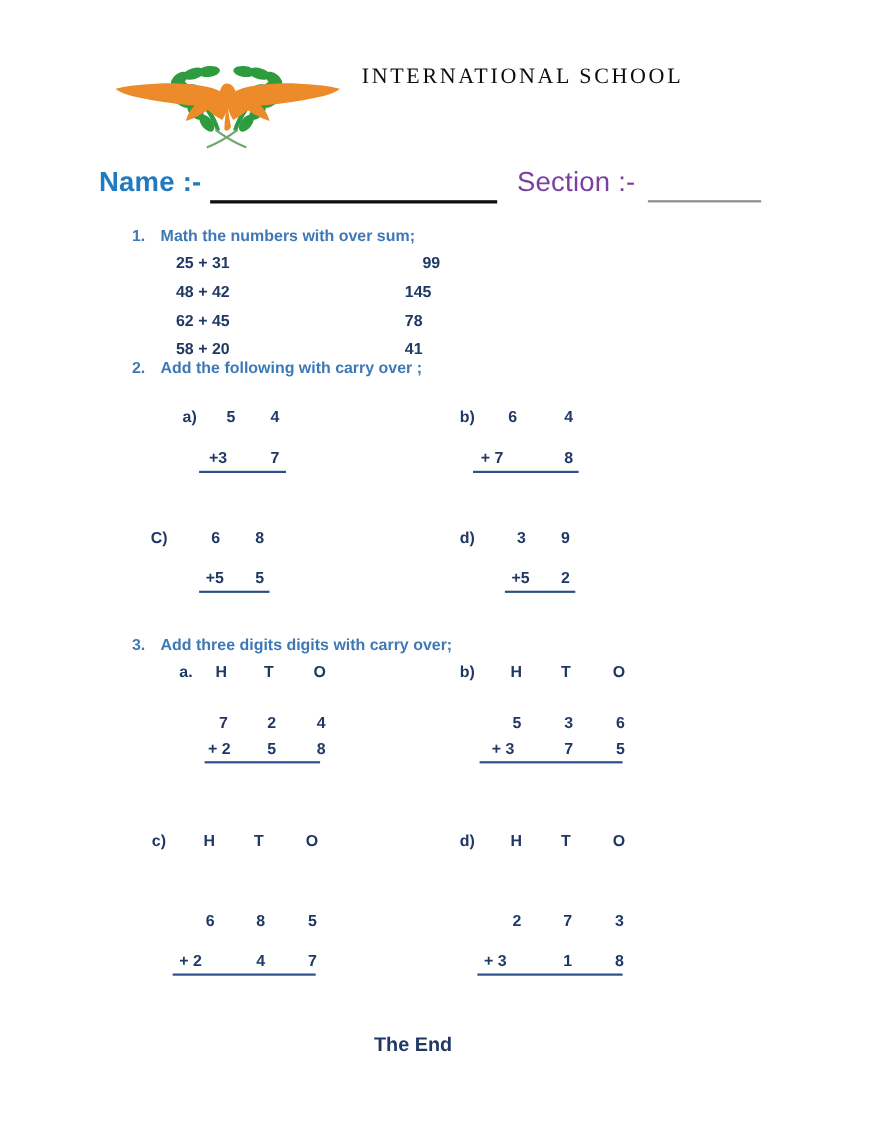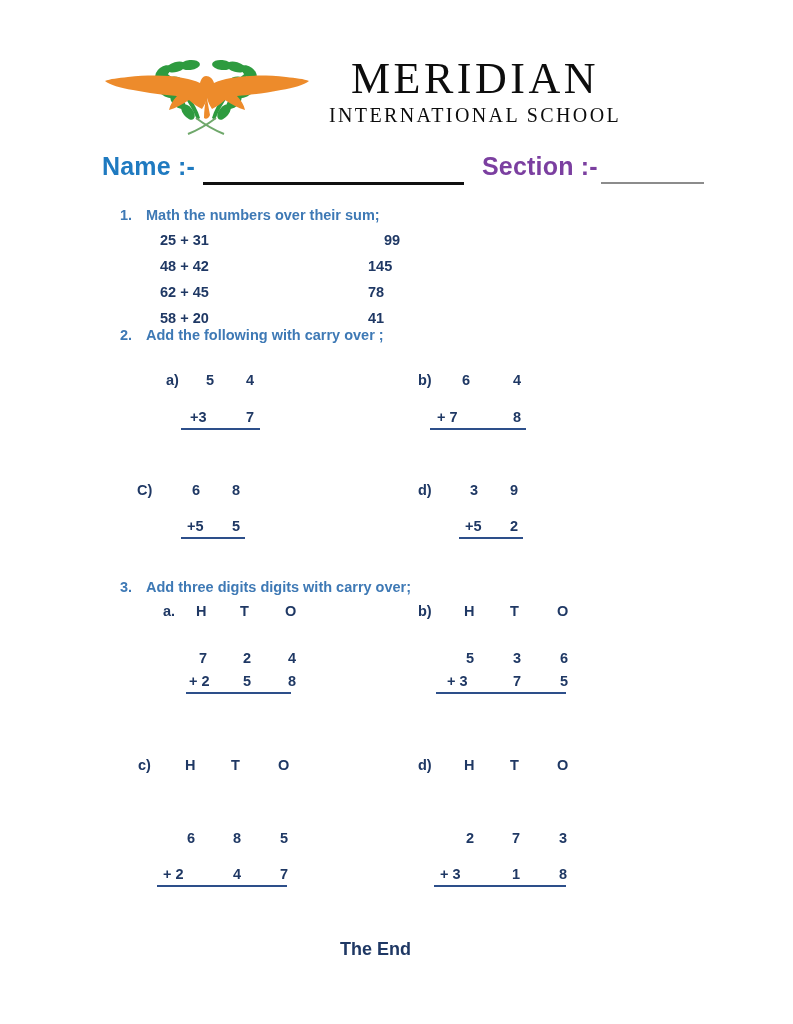--- a/index.html
+++ b/index.html
@@ -59,21 +59,21 @@
     letter-spacing: 2.4px;
     font-weight: 400;
     margin-top: 2px;
     white-space: nowrap;
     text-align: center;
   }
 
   
   .idrow {
     position: absolute;
-    left: 12px; right: 0;
+    left: 0; right: 0;
     top: 152px;
     height: 38px;
     padding-left: 48px;
   }
   .lbl-name {
     position: absolute;
     left: 90px;
     top: 0px;
     font-size: 25px;
     font-weight: bold;
@@ -87,21 +87,21 @@
     top: 30px;
     width: 261px;
     height: 3px;
     background: #101010;
   }
   .lbl-section {
     position: absolute;
     left: 470px;
     top: 0px;
     font-size: 25px;
-    font-weight: bold;
+    font-weight: normal;
     color: #7b3fa0;
     letter-spacing: 0.2px;
     white-space: nowrap;
   }
   .rule-section {
     position: absolute;
     left: 589px;
     top: 30px;
     width: 103px;
     height: 2px;
@@ -195,35 +195,34 @@
                    C138 60 131 56 125 52 C121 56 116 59 112 61 C110 58 108 54 107 50
                    C106 54 104 58 102 61 C98 59 93 56 89 52 C83 56 76 60 69 62
                    C70 57 73 52 77 48 C64 47 48 45 33 42 C20 40 10 37 5 33
                    C10 31 18 30 28 29 C48 27 68 27 83 30 C90 31 96 33 100 35 C101 31 103 28 106 28 Z"></path>
           <path d="M107 50 C108 56 109 62 110 67 C109 70 106 72 104 70 C104 63 105 56 106 50 Z"></path>
         </g>
       </svg>
     </div>
 
     <div class="logo-text">
-      <div class="logo-title">MERIDIAN</div>
       <div class="logo-sub">INTERNATIONAL SCHOOL</div>
     </div>
   </div>
 
   <div class="idrow">
     <div class="lbl-name">Name :-</div>
     <div class="rule-name"></div>
     <div class="lbl-section">Section :-</div>
     <div class="rule-section"></div>
   </div>
 
   <div>
     <div class="qnum" style="left:120px; top:207px;">1.</div>
-    <div class="qhead" style="left:146px; top:207px;">Math the numbers over their sum;</div>
+    <div class="qhead" style="left:146px; top:207px;">Math the numbers with over sum;</div>
 
     <div class="navy" style="left:160px; top:232px;">25 + 31</div>
     <div class="navy" style="left:160px; top:258px;">48 + 42</div>
     <div class="navy" style="left:160px; top:284px;">62 + 45</div>
     <div class="navy" style="left:160px; top:310px;">58 + 20</div>
 
     <div class="navy" style="left:384px; top:232px;">99</div>
     <div class="navy" style="left:368px; top:258px;">145</div>
     <div class="navy" style="left:368px; top:284px;">78</div>
     <div class="navy" style="left:368px; top:310px;">41</div>

